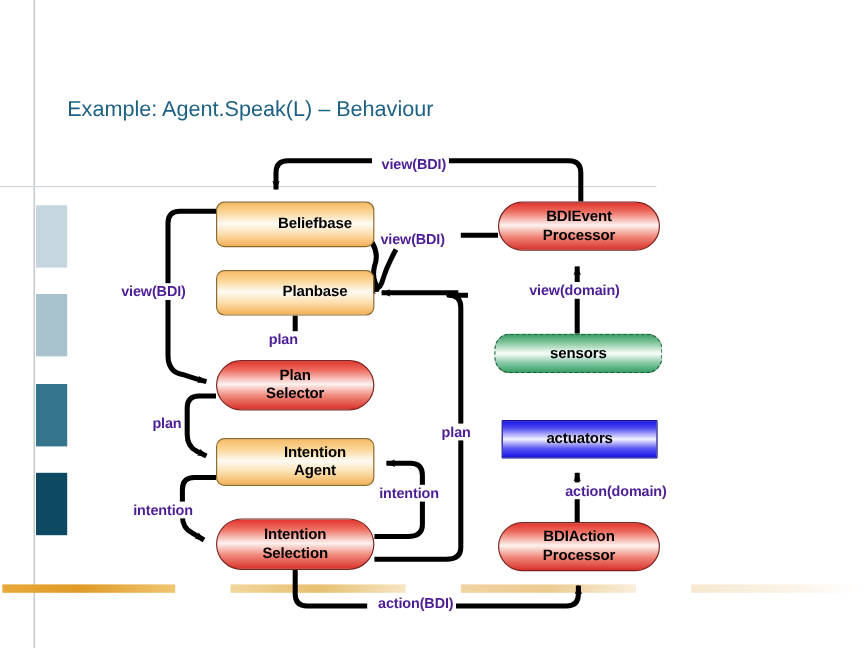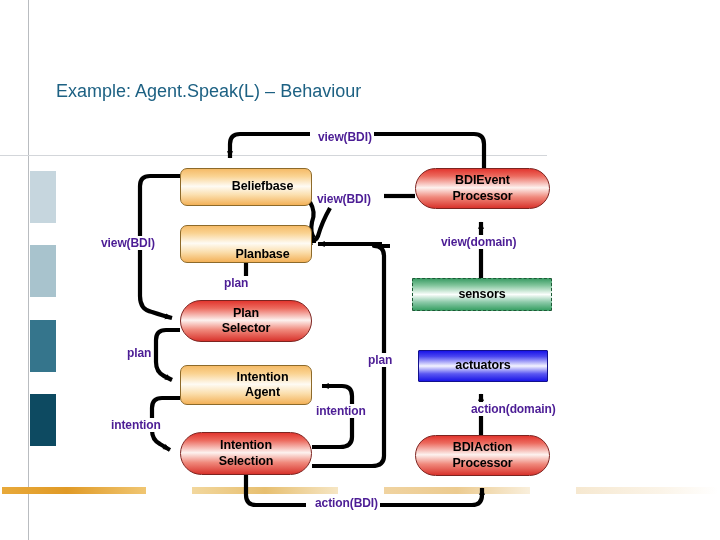--- a/index.html
+++ b/index.html
@@ -127,33 +127,33 @@
         #f0897c 72%, #d8332c 100%);
     border: 1.3px solid #7d2420;
     border-radius: 22px;
   }
   
   .n-green {
     background: linear-gradient(180deg,
         #3f9e68 0%, #7fc49a 20%, #fbfefc 50%,
         #8ecbab 74%, #39a065 100%);
     border: 1.5px dashed #1d5a36;
-    border-radius: 1px;
+    border-radius: 13px;
   }
   
   .n-blue {
     background: linear-gradient(180deg,
         #1914e8 0%, #4a45f0 18%, #f3f3ff 50%,
         #5b57f2 76%, #1a15e6 100%);
     border: 1.3px solid #12108c;
     border-radius: 1px;
   }
 
   #n-beliefbase        { left: 180px; top: 168px; width: 132px; height: 38px; }
-  #n-planbase          { left: 180px; top: 225px; width: 132px; height: 38px; align-items: flex-end; }
+  #n-planbase          { left: 180px; top: 225px; width: 132px; height: 38px; }
   #n-plan-selector     { left: 180px; top: 300px; width: 132px; height: 42px; }
   #n-intention-base    { left: 180px; top: 365px; width: 132px; height: 40px; }
   #n-intention-select  { left: 180px; top: 432px; width: 132px; height: 43px; }
   #n-bdievent          { left: 415px; top: 168px; width: 135px; height: 41px; }
   #n-sensors           { left: 412px; top: 278px; width: 140px; height: 33px; }
   #n-actuators         { left: 418px; top: 350px; width: 130px; height: 32px; }
   #n-bdiaction         { left: 415px; top: 435px; width: 135px; height: 41px; }
 
   
   .elabel {

